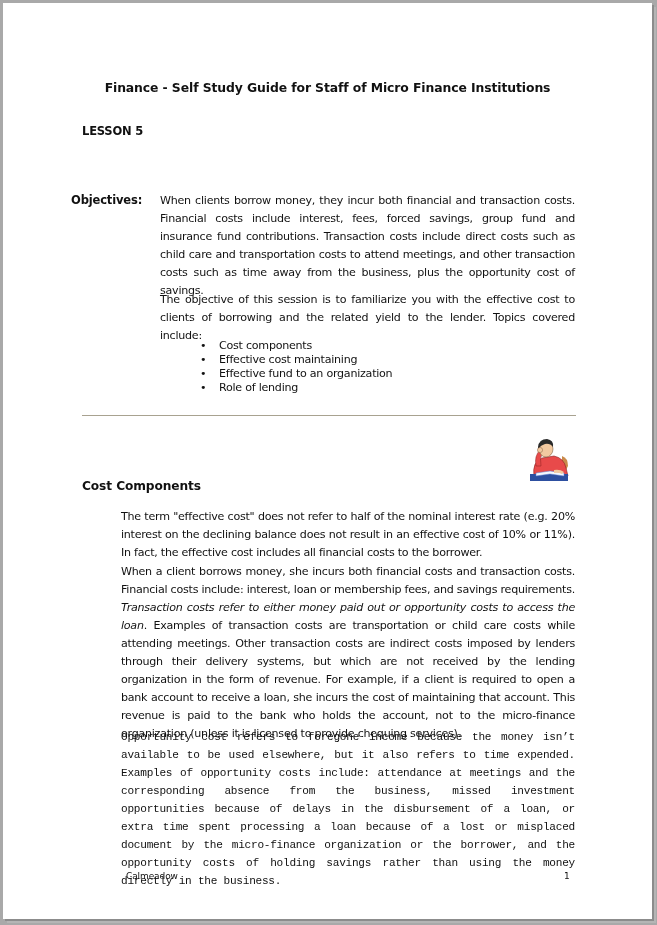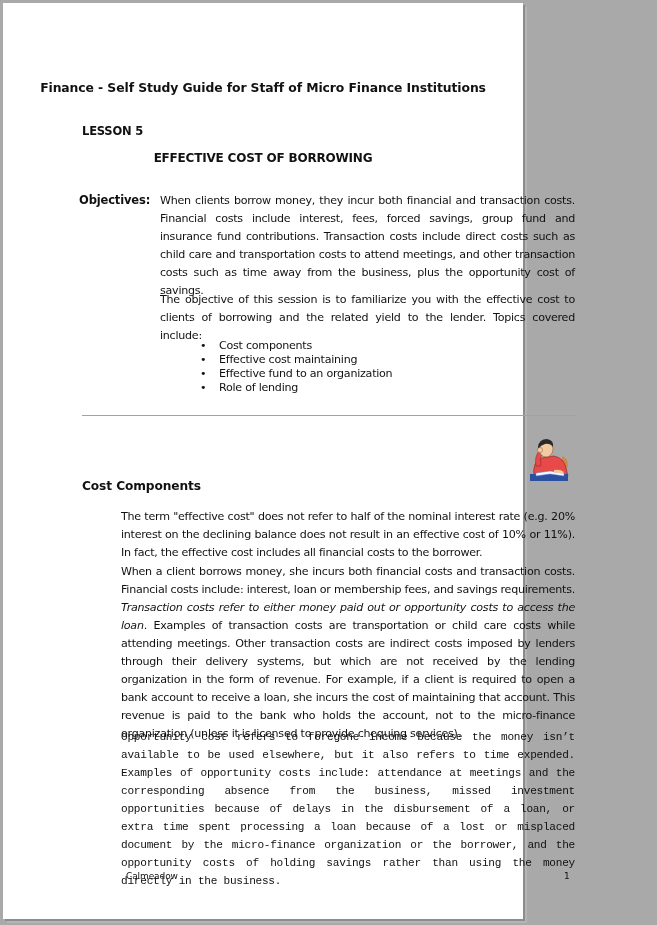--- a/index.html
+++ b/index.html
@@ -5,39 +5,39 @@
   html, body { margin: 0; padding: 0; }
   body {
     width: 657px; height: 925px; overflow: hidden;
     background: #a9a9a9;
     position: relative;
     font-family: "DejaVu Sans", "Liberation Sans", sans-serif;
     color: #111;
   }
   .page {
     position: absolute; left: 3px; top: 3px;
-    width: 520px; height: 916px;
+    width: 649px; height: 916px;
     background: #fff;
     box-shadow: 2px 2px 0 #8c8c8c, 4px 4px 0 #b5b5b5;
   }
   .doc-title {
     position: absolute; left: 0; right: 0; top: 77px;
     text-align: center; font-weight: bold; font-size: 12.4px;
     letter-spacing: -0.1px;
   }
   .lesson {
     position: absolute; left: 79px; top: 121px;
     font-weight: bold; font-size: 11.5px; letter-spacing: -0.2px;
   }
   .lesson-title {
     position: absolute; left: 0; right: 0; top: 148px;
     text-align: center; font-weight: bold; font-size: 12px; letter-spacing: -0.2px;
   }
   .obj-label {
-    position: absolute; left: 76px; top: 190px;
+    position: absolute; left: 68px; top: 190px;
     font-weight: bold; font-size: 11.5px; letter-spacing: -0.15px;
   }
   .para {
     position: absolute; font-size: 11.1px; line-height: 18px;
     text-align: justify; letter-spacing: -0.25px; margin: 0;
   }
   .p-obj1 { left: 157px; top: 189px; width: 415px; }
   .p-obj2 { left: 157px; top: 288px; width: 415px; }
   .topics {
     position: absolute; left: 190px; top: 336px; margin: 0; padding: 0;
@@ -67,21 +67,20 @@
 </style>
 </head>
 <body>
 
 <div class="page">
 
   <div class="doc-title">Finance - Self Study Guide for Staff of Micro Finance Institutions</div>
 
   <div class="lesson">LESSON 5</div>
 
-  <div class="lesson-title">EFFECTIVE COST OF BORROWING</div>
 
   <div class="obj-label">Objectives:</div>
 
   <p class="para p-obj1">When clients borrow money, they incur both financial and transaction costs. Financial costs include interest, fees, forced savings, group fund and insurance fund contributions. Transaction costs include direct costs such as child care and transportation costs to attend meetings, and other transaction costs such as time away from the business, plus the opportunity cost of savings.</p>
 
   <p class="para p-obj2">The objective of this session is to familiarize you with the effective cost to clients of borrowing and the related yield to the lender.  Topics covered include:</p>
 
   <ul class="topics">
     <li>
       <span class="bullet">•</span>

